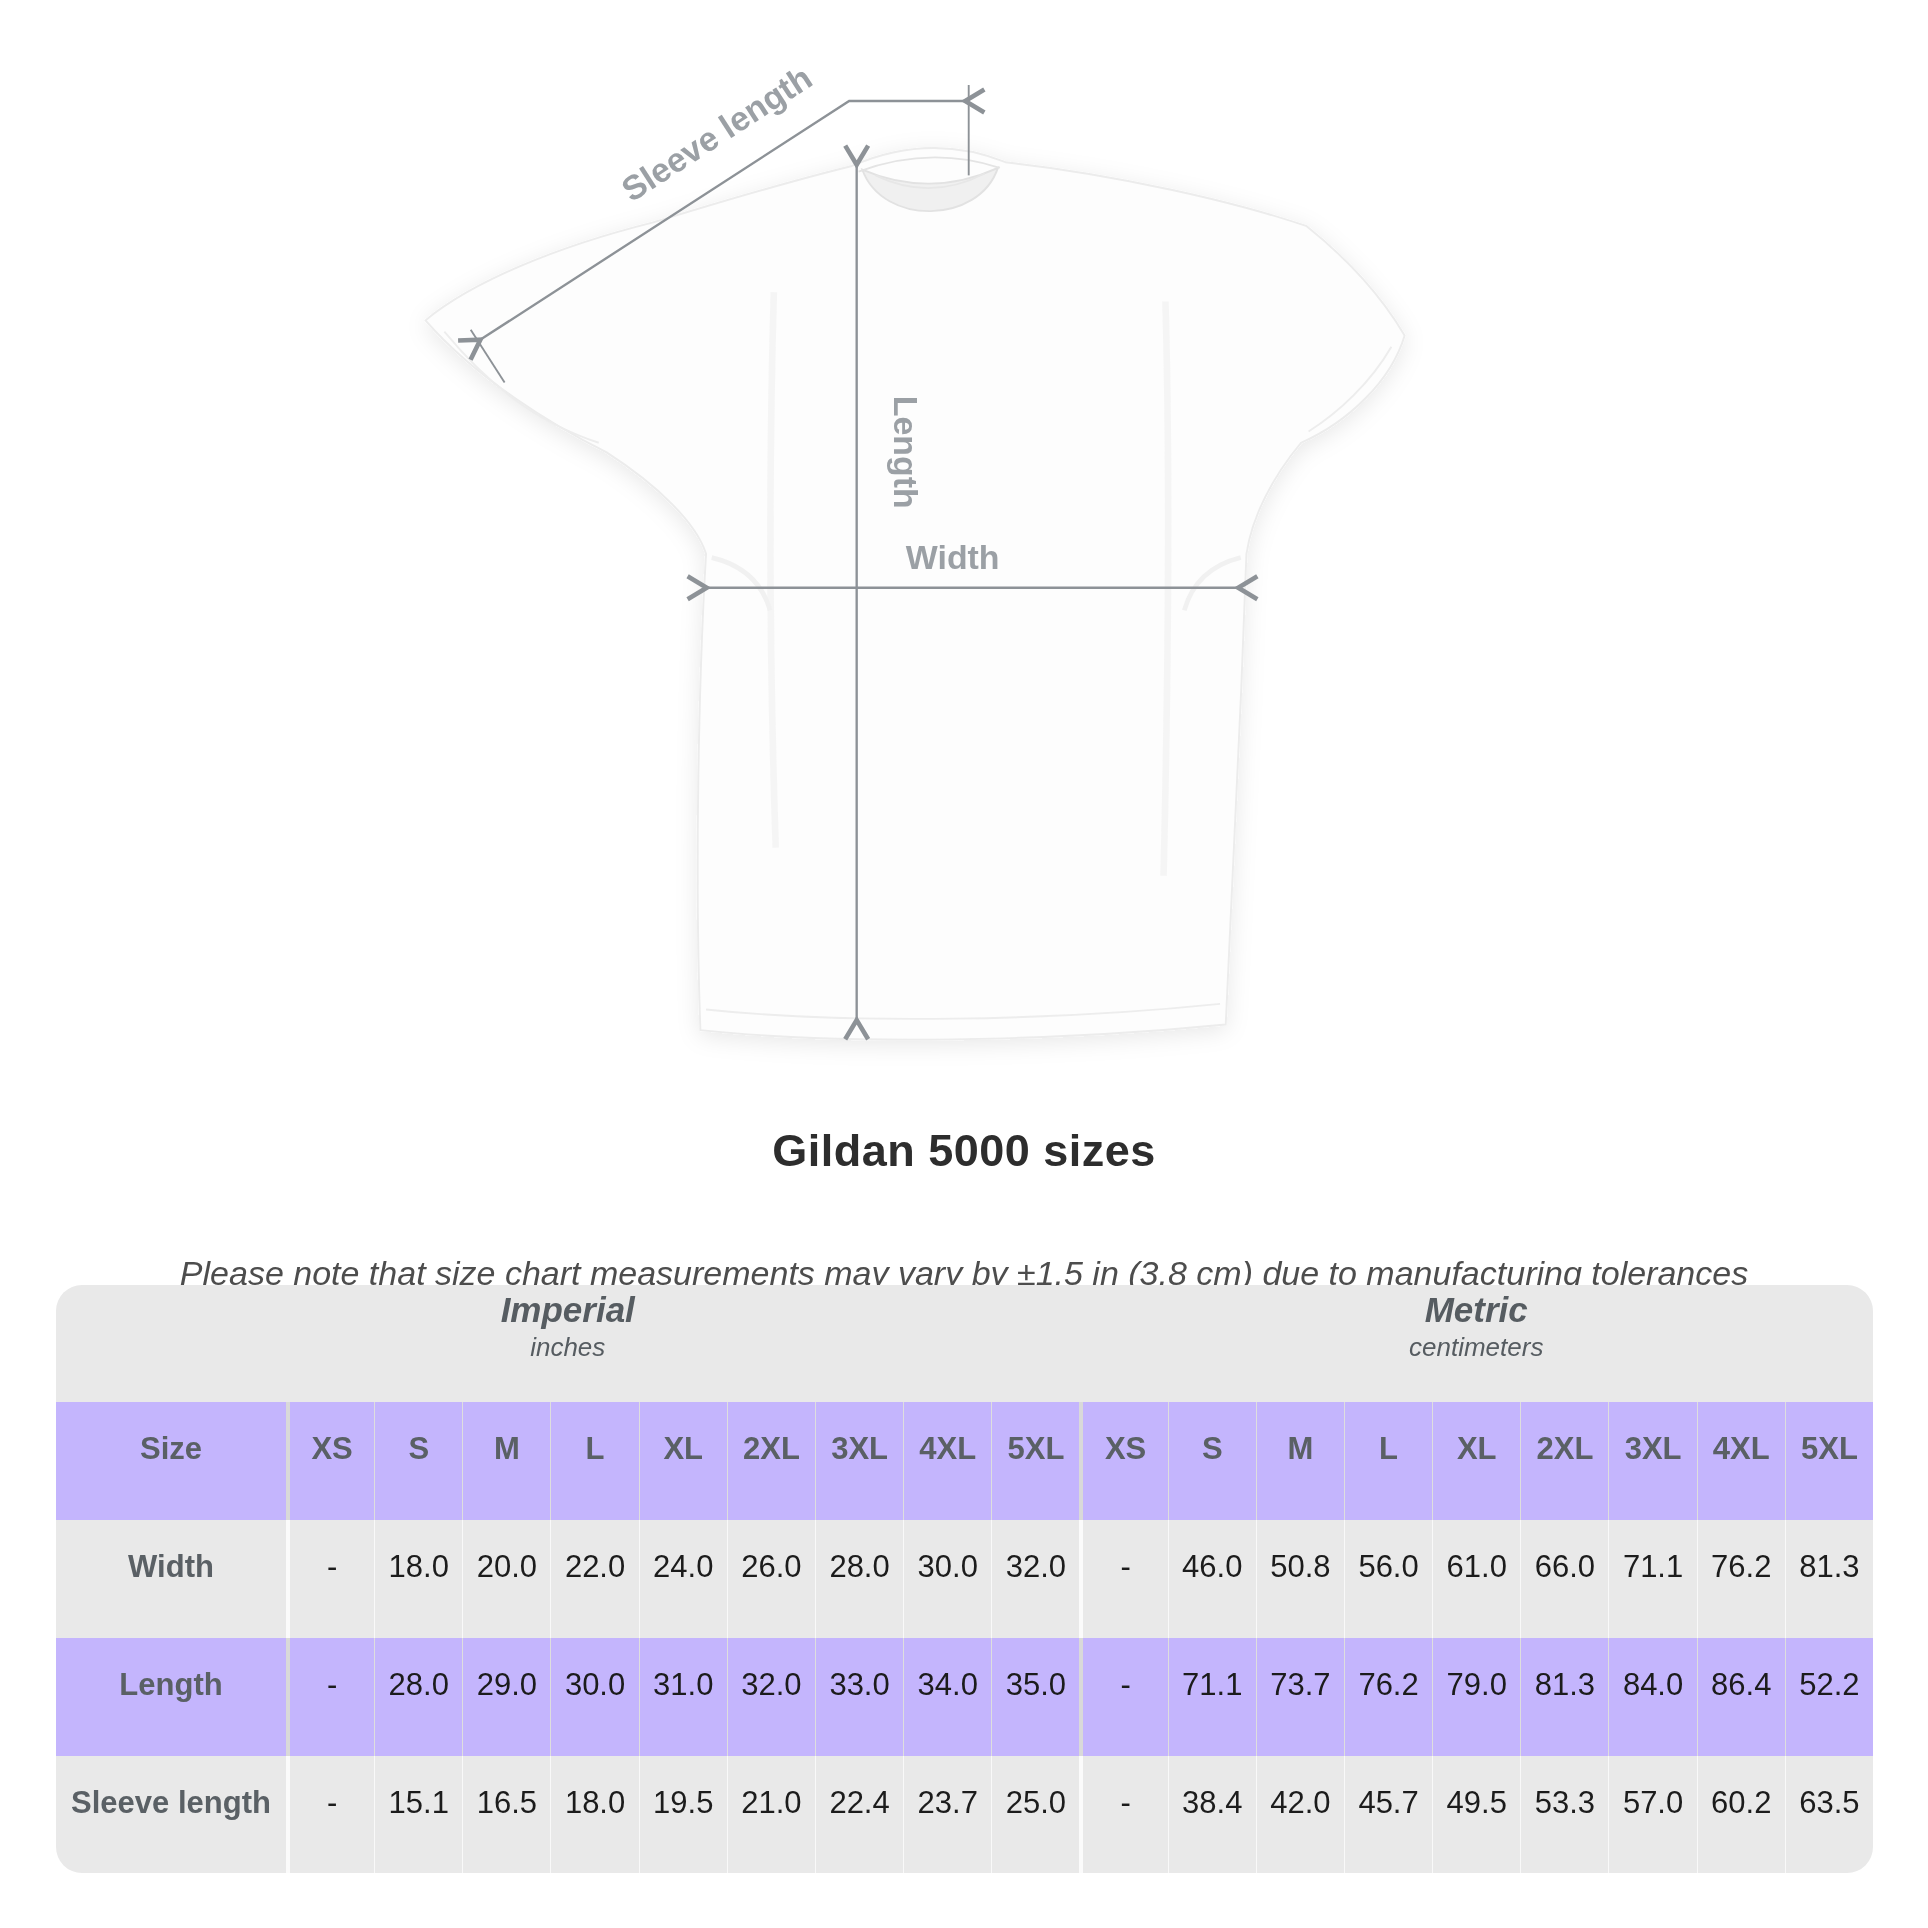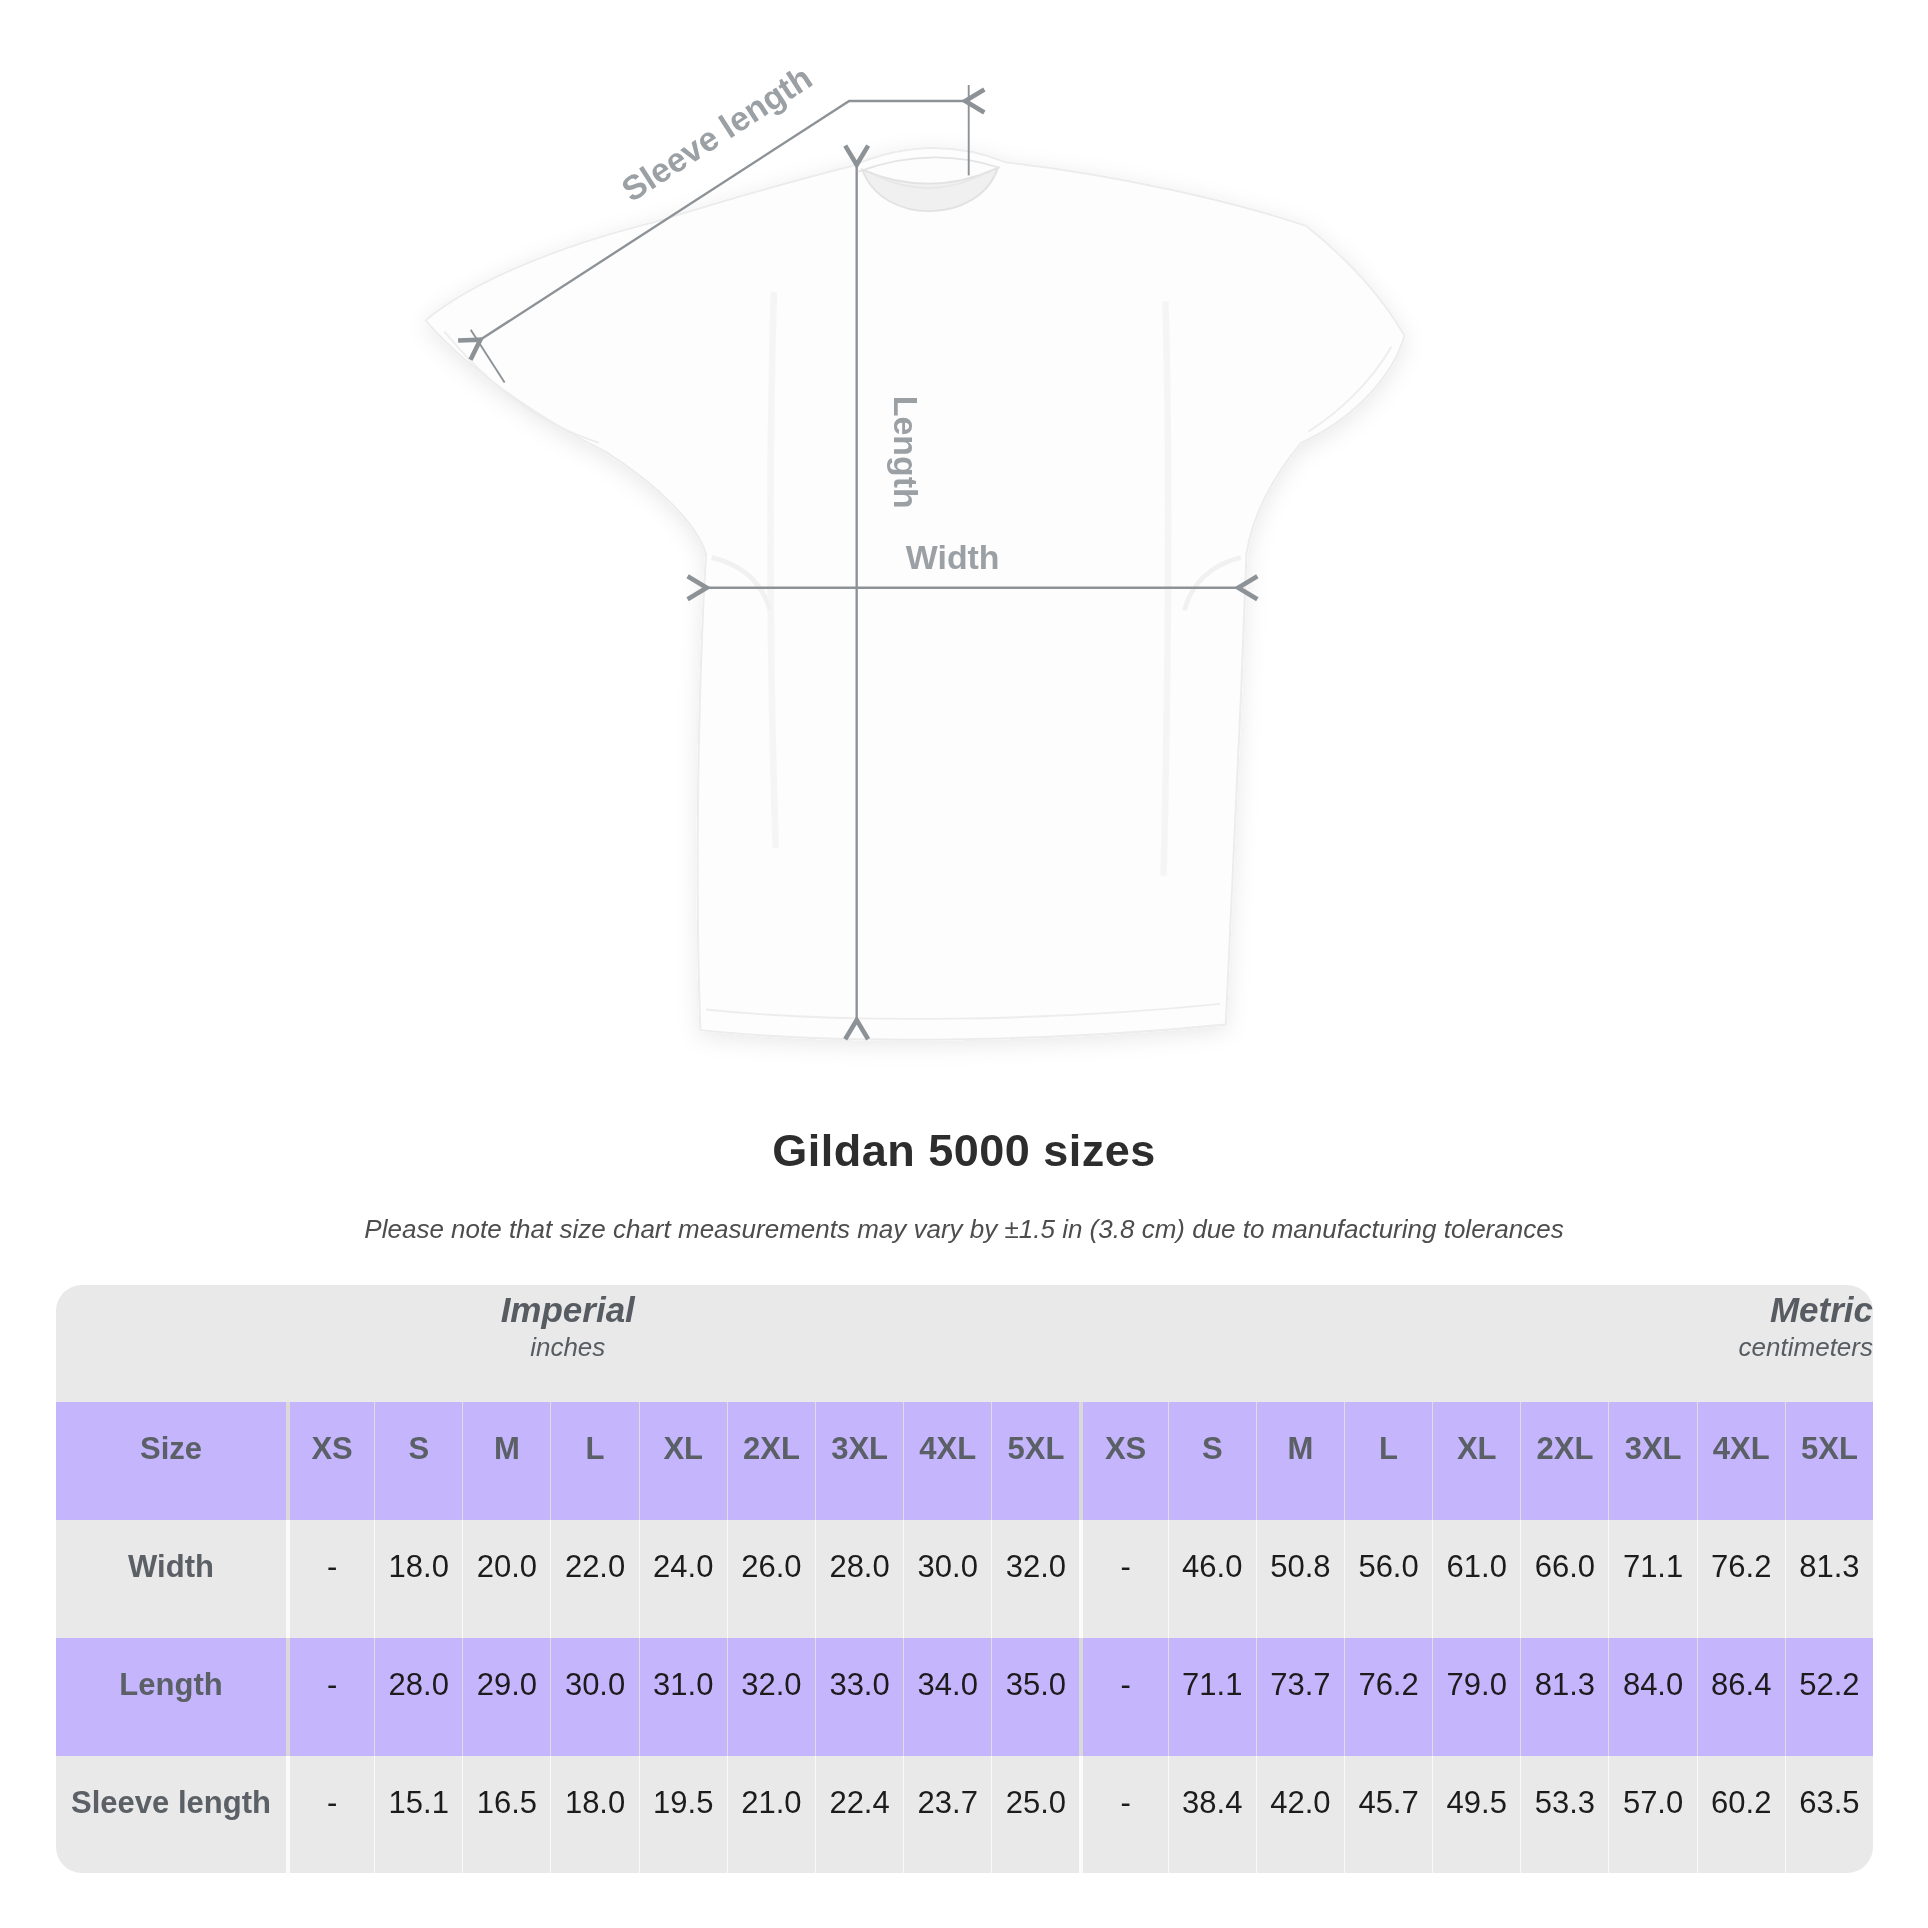--- a/index.html
+++ b/index.html
@@ -7,38 +7,38 @@
     position:relative;width:1928px;height:1928px;background:#ffffff;
     font-family:"Liberation Sans", sans-serif;overflow:hidden;
   }
   svg{display:block;}
   .diagram{position:absolute;top:0;left:0;}
   .title{
     position:absolute;top:1125px;left:0;width:100%;text-align:center;
     font-size:45px;font-weight:bold;color:#2d2d2d;letter-spacing:0.5px;
   }
   .subtitle{
-    position:absolute;top:1214px;left:0;width:100%;text-align:center;
-    font-size:26px;font-style:italic;color:#4d4d4d;
+    position:absolute;top:1254px;left:0;width:100%;text-align:center;
+    font-size:34px;font-style:italic;color:#4d4d4d;text-decoration:underline;
   }
   .size-table{
     position:absolute;left:56px;top:1285px;width:1817px;height:588px;
     border-radius:26px;overflow:hidden;background:#ffffff;
   }
   .grid{
     display:grid;width:100%;height:100%;
     grid-template-columns:230px repeat(18, 1fr);
     grid-template-rows:117px repeat(4, 118px);
   }
   .unit-cell{
     background:#e9e9e9;display:flex;flex-direction:column;align-items:center;
     justify-content:flex-start;padding-top:5px;color:#565c61;
   }
   .unit-cell.left{grid-column:1 / 11;grid-row:1;}
-  .unit-cell.right{grid-column:11 / 20;grid-row:1;align-items:flex-end;}
+  .unit-cell.right{grid-column:11 / 20;grid-row:1;}
   .unit-label{font-size:35px;font-weight:bold;font-style:italic;}
   .unit-sub{font-size:26px;font-style:italic;margin-top:2px;}
   .cell{
     display:flex;align-items:center;justify-content:center;
     padding-bottom:24.5px;font-size:31px;
   }
   .cell.head{font-weight:bold;color:#5a6065;}
   .cell.rowlabel{font-weight:bold;color:#5a6065;}
   .cell.num{color:#1c1c1c;}
   .bg-gray{background:#e9e9e9;}

